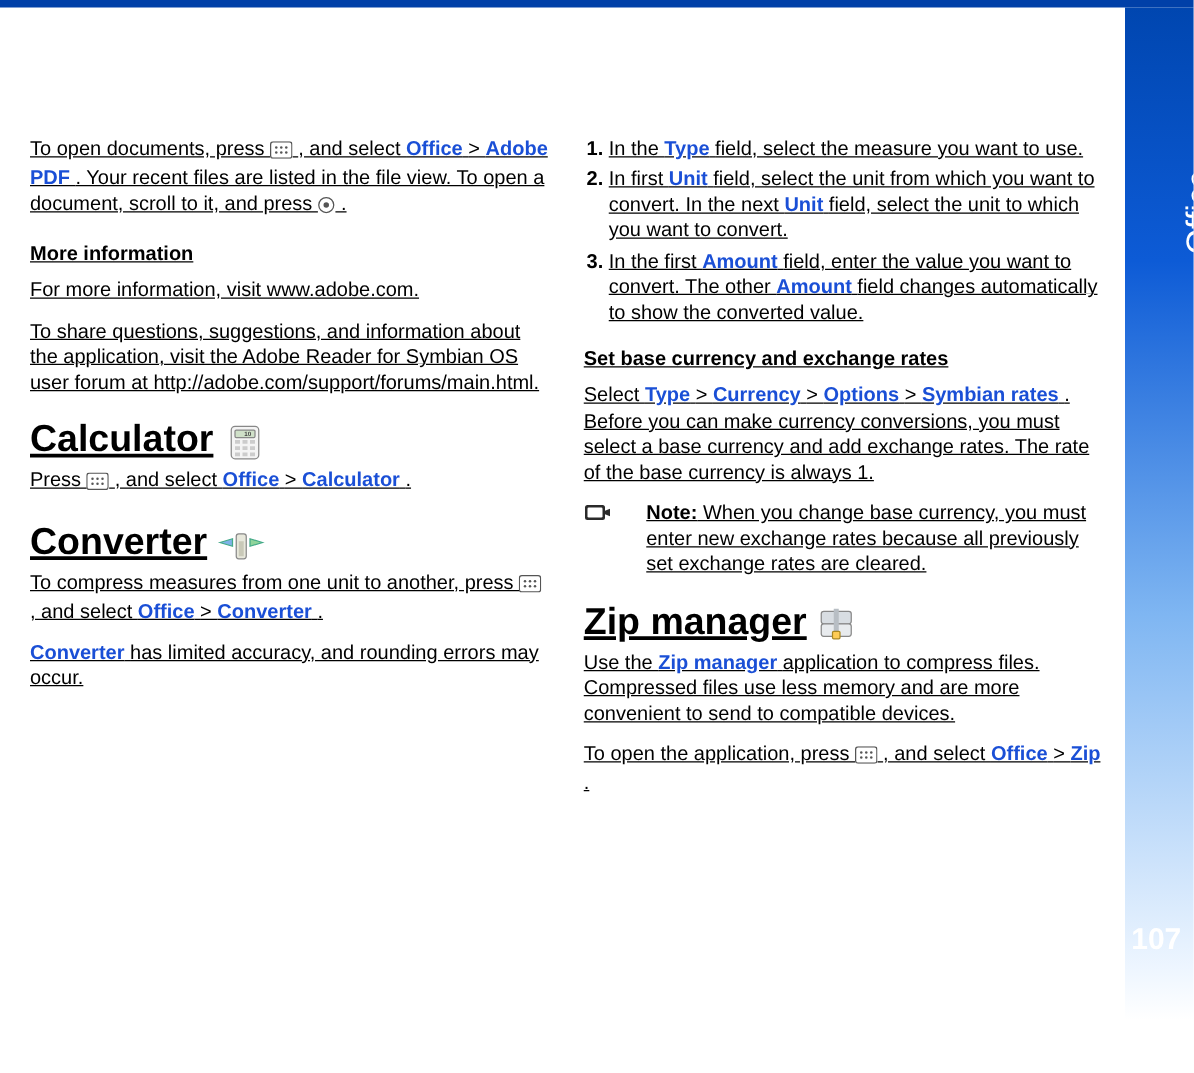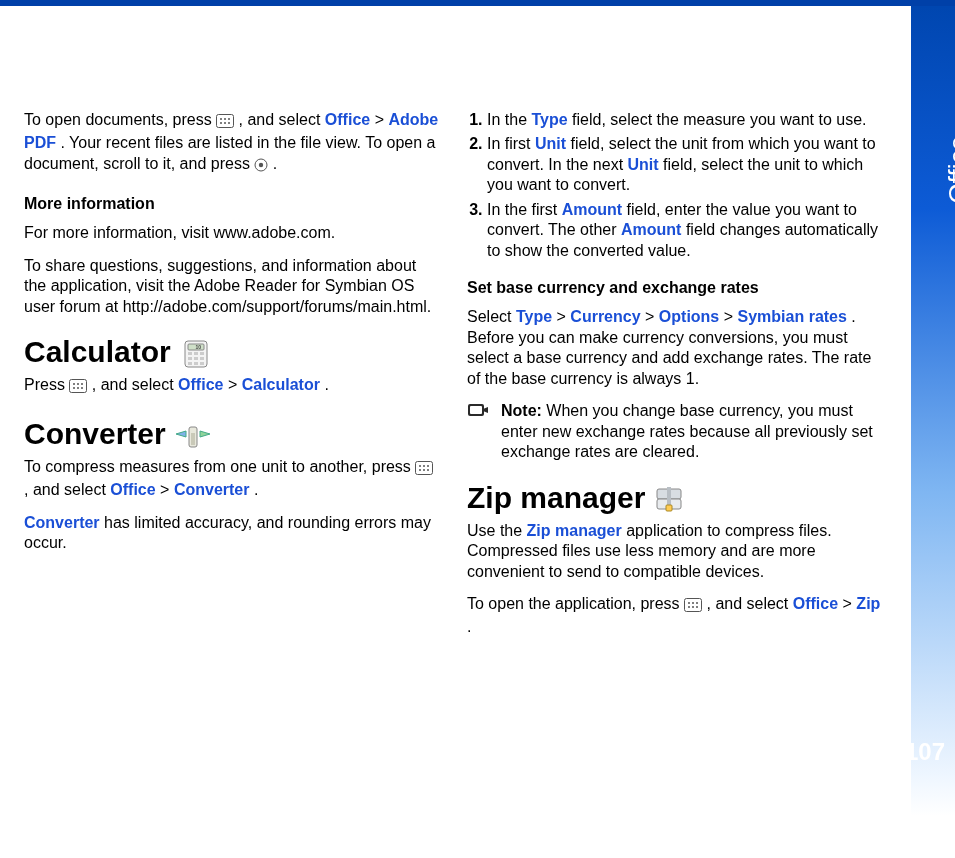--- a/index.html
+++ b/index.html
@@ -20,21 +20,21 @@
   .topbar {
     position: absolute;
     top: 0; left: 0; right: 0;
     height: 6px;
     background: #0040a8;
   }
   .sidebar {
     position: absolute;
     top: 6px;
     right: 0;
-    width: 44px;
+    width: 55px;
     height: 810px;
     background: linear-gradient(#0046b0 0%, #0d5bd6 25%, #7fb6f2 60%, #eef6ff 95%, #ffffff 100%);
   }
   .side-label {
     position: absolute;
     right: 12px;
     top: 130px;
     transform: rotate(-90deg);
     transform-origin: right top;
     color: #fff;
@@ -50,20 +50,21 @@
     font-size: 24px;
     font-weight: 700;
   }
   .content {
     position: absolute;
     top: 110px;
     left: 24px;
     width: 858px;
     display: flex;
     gap: 28px;
+    text-decoration: underline;
   }
   .col {
     width: 415px;
   }
   p { margin: 0 0 12px 0; line-height: 1.28; }
   h2 {
     font-size: 16px;
     font-weight: 700;
     margin: 18px 0 10px 0;
   }
@@ -73,21 +74,21 @@
     margin: 18px 0 6px 0;
     display: flex;
     align-items: flex-end;
     gap: 8px;
   }
   .kw { color: #1a4fd6; font-weight: 700; }
   .icon-inline { display: inline-block; vertical-align: -3px; }
   ol.steps { margin: 0 0 12px 0; padding-left: 20px; }
   ol.steps li { margin-bottom: 4px; line-height: 1.28; }
   ol.steps li::marker { font-weight: 700; }
-  .note-row { display: flex; gap: 8px; margin-bottom: 12px; padding-left: 0; }
+  .note-row { display: flex; gap: 24px; margin-bottom: 12px; padding-left: 0; }
   .note-body { flex: 1; line-height: 1.28; padding-left: 4px; }
   .sec-icon {
     display: inline-flex;
     align-items: center;
     justify-content: center;
   }
 </style>
 </head>
 <body>
 

